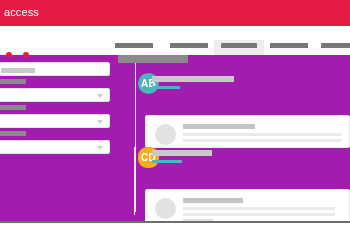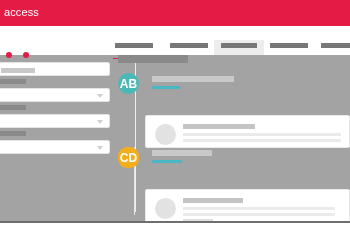--- a/index.html
+++ b/index.html
@@ -6,21 +6,21 @@
   * { margin:0; padding:0; box-sizing:border-box; }
   html, body {
     width:350px; height:229px;
     background:#ffffff;
     font-family:"Liberation Sans", sans-serif;
     overflow:hidden;
   }
   #app {
     position:relative;
     width:350px; height:229px;
-    background:#a3a3a3;
+    background:#a21caf;
   }
 
   
   .topbar {
     position:absolute; left:0; top:0;
     width:350px; height:26px;
     background:#E31B45;
   }
   .topbar-title {
     position:absolute; left:4px; top:5px;
@@ -124,25 +124,25 @@
   
   .timeline-line {
     position:absolute; left:16px; top:92px;
     width:1px; height:68px;
     background:#E6E6E6;
   }
 
   .group { position:absolute; left:0; }
 
   .avatar {
-    position:absolute; left:0; top:0;
+    position:absolute; left:20px; top:0;
     width:21px; height:21px;
     border-radius:50%;
     color:#ffffff;
-    font-size:12px; font-weight:bold;
+    font-size:10px; font-weight:bold;
     letter-spacing:0.2px;
     display:flex; align-items:center; justify-content:center;
   }
   .group-title {
     position:absolute; left:34px; top:3px;
     height:6px;
     background:#C9C9C9;
     border-radius:0.5px;
   }
   .group-sub {

